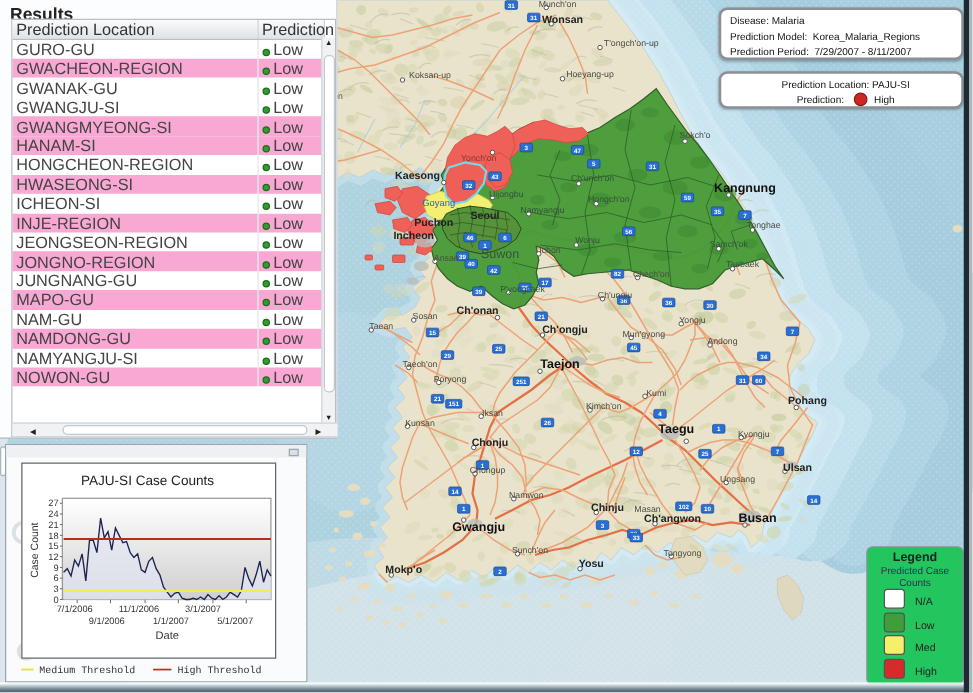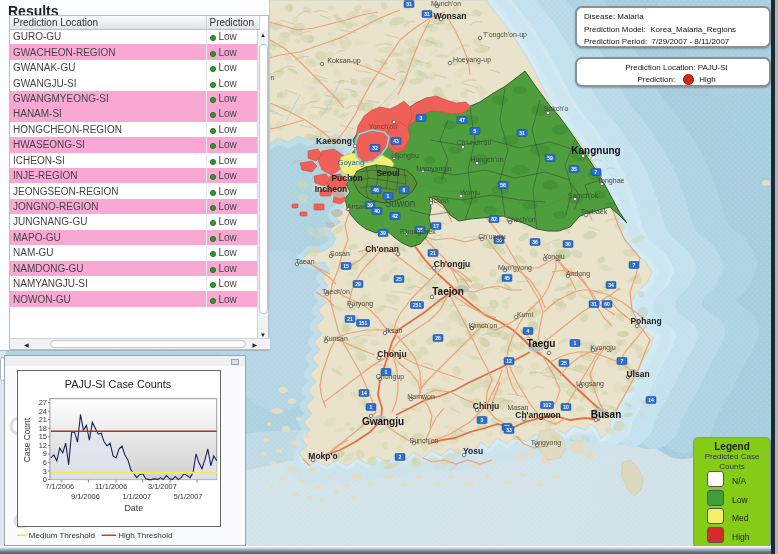--- a/index.html
+++ b/index.html
@@ -15,47 +15,47 @@
 .rdM { stroke:#e46f45; stroke-width:1.8; fill:none; }
 .gb { stroke:#2d5a26; stroke-width:.7; fill:none; opacity:.85; }
 #leftstrip { position:absolute; left:0; top:0; width:6px; height:554px; background:#dde6ee; }
 #rightbar { position:absolute; right:0; top:0; width:7px; height:554px; background:linear-gradient(to right,#1c2a33 0,#1c2a33 60%,#aeb6ba 60%,#aeb6ba 100%); }
 #bottombar { position:absolute; left:0; bottom:0; width:778px; height:8px; background:linear-gradient(#f2f5f6 0%,#aebfc8 30%,#667a85 70%,#4d5e68 100%); border-top:1px solid #fff; }
 
 #results { position:absolute; left:0; top:0; width:270px; height:351px; background:#fcfdfe; border-right:1px solid #c2ccd4; border-bottom:1px solid #aab4bc; }
 #results h1 { font-size:14px; font-weight:bold; color:#222; padding:3px 0 0 8px; }
 #tablewrap { position:absolute; left:9px; top:15px; width:260px; height:335px; border:1px solid #b6bec6; background:#fff; }
 table { border-collapse:collapse; width:249px; table-layout:fixed; }
-th { height:13px; font-size:10px; font-weight:normal; color:#333; text-align:left; padding-left:3px; background:linear-gradient(#fafbfc,#dfe2e6); border-bottom:1px solid #b6bec6; border-right:1px solid #cdd3d9;margin-left:32px; }
-td { height:15.45px; font-size:10px; color:#444; padding-left:3px; border-right:1px solid #e4e8ec; }
+th { height:13px; font-size:13px; font-weight:normal; color:#333; text-align:left; padding-left:3px; background:linear-gradient(#fafbfc,#dfe2e6); border-bottom:1px solid #b6bec6; border-right:1px solid #cdd3d9;margin-left:32px; }
+td { height:15.45px; font-size:13px; color:#444; padding-left:3px; border-right:1px solid #e4e8ec; }
 tr.alt td { background:#f9a8d4; }
 .c1 { width:196px; }
 .c2 { width:53px; }
 .dot { display:inline-block; width:6px; height:6px; border-radius:50%; background:#2f9e2f; border:1px solid #1c6b1c; margin-right:3px; vertical-align:-1px; }
 #vscroll { position:absolute; right:0; top:14px; width:11px; height:310px; background:#f0f2f4; border-left:1px solid #cdd3d9; }
 #vscroll .thumb { position:absolute; left:1px; top:14px; width:9px; height:270px; background:#fff; border:1px solid #c2c8ce; border-radius:4px; }
 #hscroll { position:absolute; left:0px; bottom:0px; width:260px; height:11px; background:#f0f2f4; border-top:1px solid #cdd3d9; }
 #hscroll .thumb { position:absolute; left:40px; top:1px; width:196px; height:8px; background:#fff; border:1px solid #c2c8ce; border-radius:4px; }
 .arr { position:absolute; font-size:6px; color:#222; }
 
 #chartpanel { position:absolute; left:4px; top:355px; width:242px; height:191px; background:#fafbfc; border:1px solid #9aa6ae; }
 #chartpanel .hdr { height:10px; background:#eef0f4; }
 #collapse { position:absolute; right:6px; top:3px; width:8px; height:6px; border:1px solid #9aa; background:#dde; }
 #chartbox { position:absolute; left:12px; top:14px; width:204px; height:157px; background:#fff; border:1px solid #666; }
 #wm { position:absolute; left:0; top:0; width:240px; height:189px; }
-#clegend { position:absolute; left:12px; top:175px; width:220px; font-size:8px; color:#333; }
+#clegend { position:absolute; left:12px; top:175px; width:220px; font-size:8px; color:#333;font-family:Liberation Mono, monospace; }
 
 .ibox { position:absolute; background:#fff; border:2px solid #8a9096; border-radius:7px; box-shadow:0 1px 2px rgba(0,0,0,.25); font-size:8px; color:#111; }
 #ibox1 { left:575px; top:6px; width:196px; height:42px; padding:4px 0 0 7px; }
 #ibox1 div { margin-bottom:3.5px; }
 #ibox2 { left:575px; top:57px; width:196px; height:30px; padding:4px 0 0 7px; }
 #ibox2 div { margin-bottom:2px;text-align:center; }
 .reddot { display:inline-block; width:11px; height:11px; border-radius:50%; background:#cc2824; border:1px solid #8e1a16; vertical-align:-3px; margin:0 5px 0 8px; }
 
-#legend { position:absolute; left:693px; top:437px; width:78px; height:111px; background:#84cc16; border:1.5px solid #8a9096; border-radius:5px; font-size:8px; color:#222; text-align:center; }
+#legend { position:absolute; left:693px; top:437px; width:78px; height:111px; background:#22c55e; border:1.5px solid #8a9096; border-radius:5px; font-size:8px; color:#222; text-align:center; }
 #legend .ttl { font-weight:bold; font-size:10px; margin-top:3px; }
 #legend .sub { font-size:8px; line-height:10px; color:#303050; }
 .sw { position:absolute; left:13px; width:17px; height:16px; border:1px solid #555; border-radius:3px; }
 .swl { position:absolute; left:38px; font-size:8.5px; color:#222; }
 </style></head><body>
 <svg id="map" width="778" height="548" viewBox="0 0 778 548" xmlns="http://www.w3.org/2000/svg">
 <defs>
 <linearGradient id="sea" x1="0" y1="0" x2="1" y2="0.3">
  <stop offset="0" stop-color="#b1d4e2"></stop>
         <stop offset=".5" stop-color="#add2e0"></stop>

